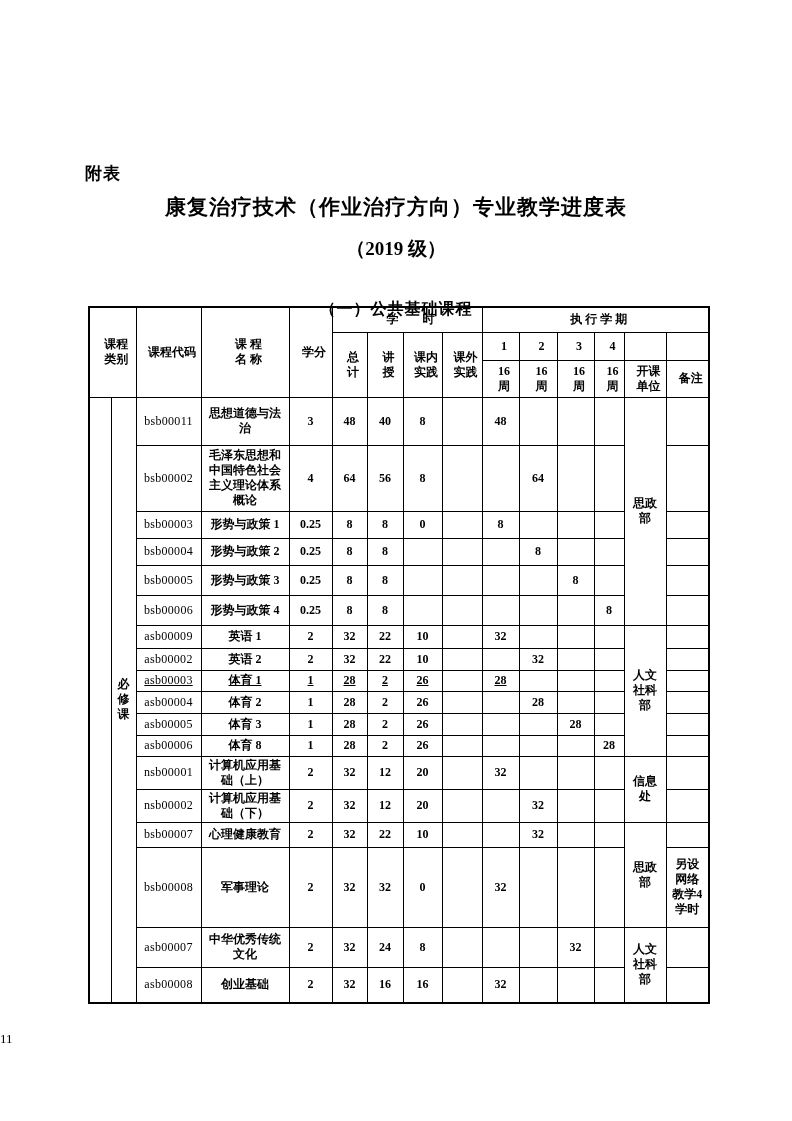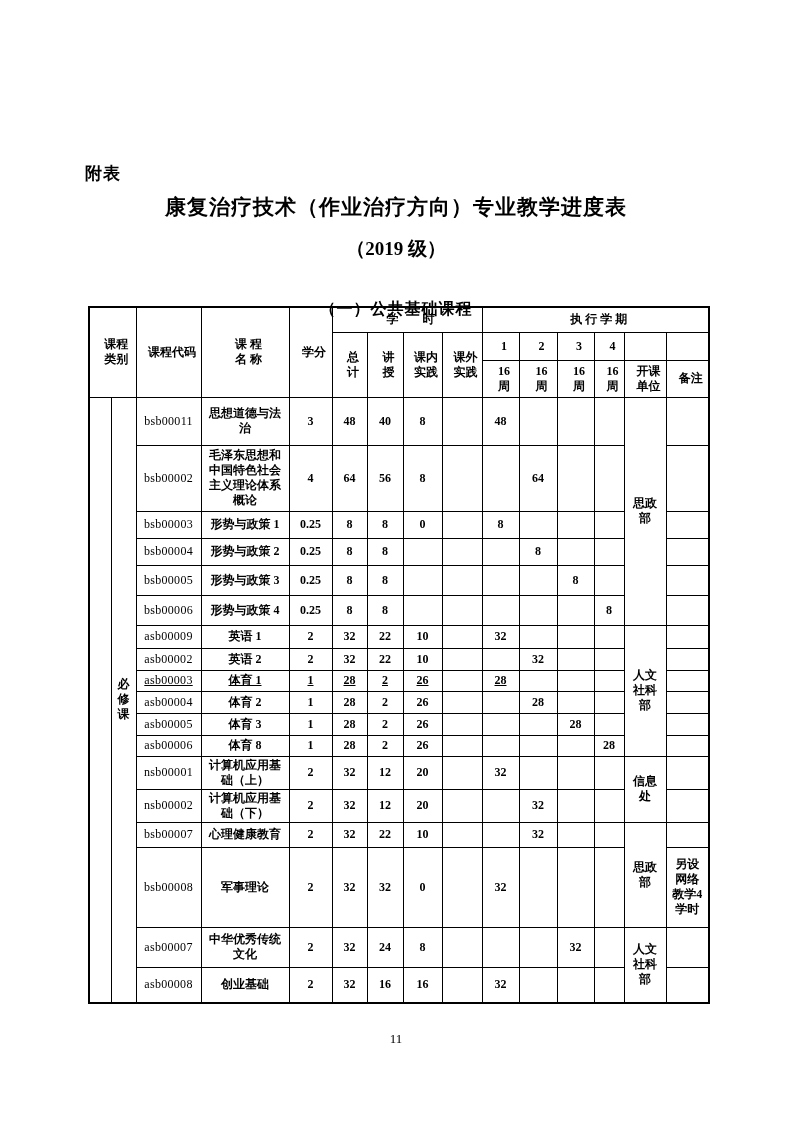--- a/index.html
+++ b/index.html
@@ -98,21 +98,20 @@
   td.cell-remark {
     font-weight: bold;
     font-size: 12px;
     white-space: pre-line;
     line-height: 1.5;
   }
   .page-number {
     position: absolute;
     left: 0; top: 1031px;
     width: 100%;
-    text-align: center;
     font-size: 13px;
     font-family: "Liberation Serif", serif;
   }
 </style>
 </head>
 <body>
 
 <div class="page">
 
   <div class="appendix">附表</div>

